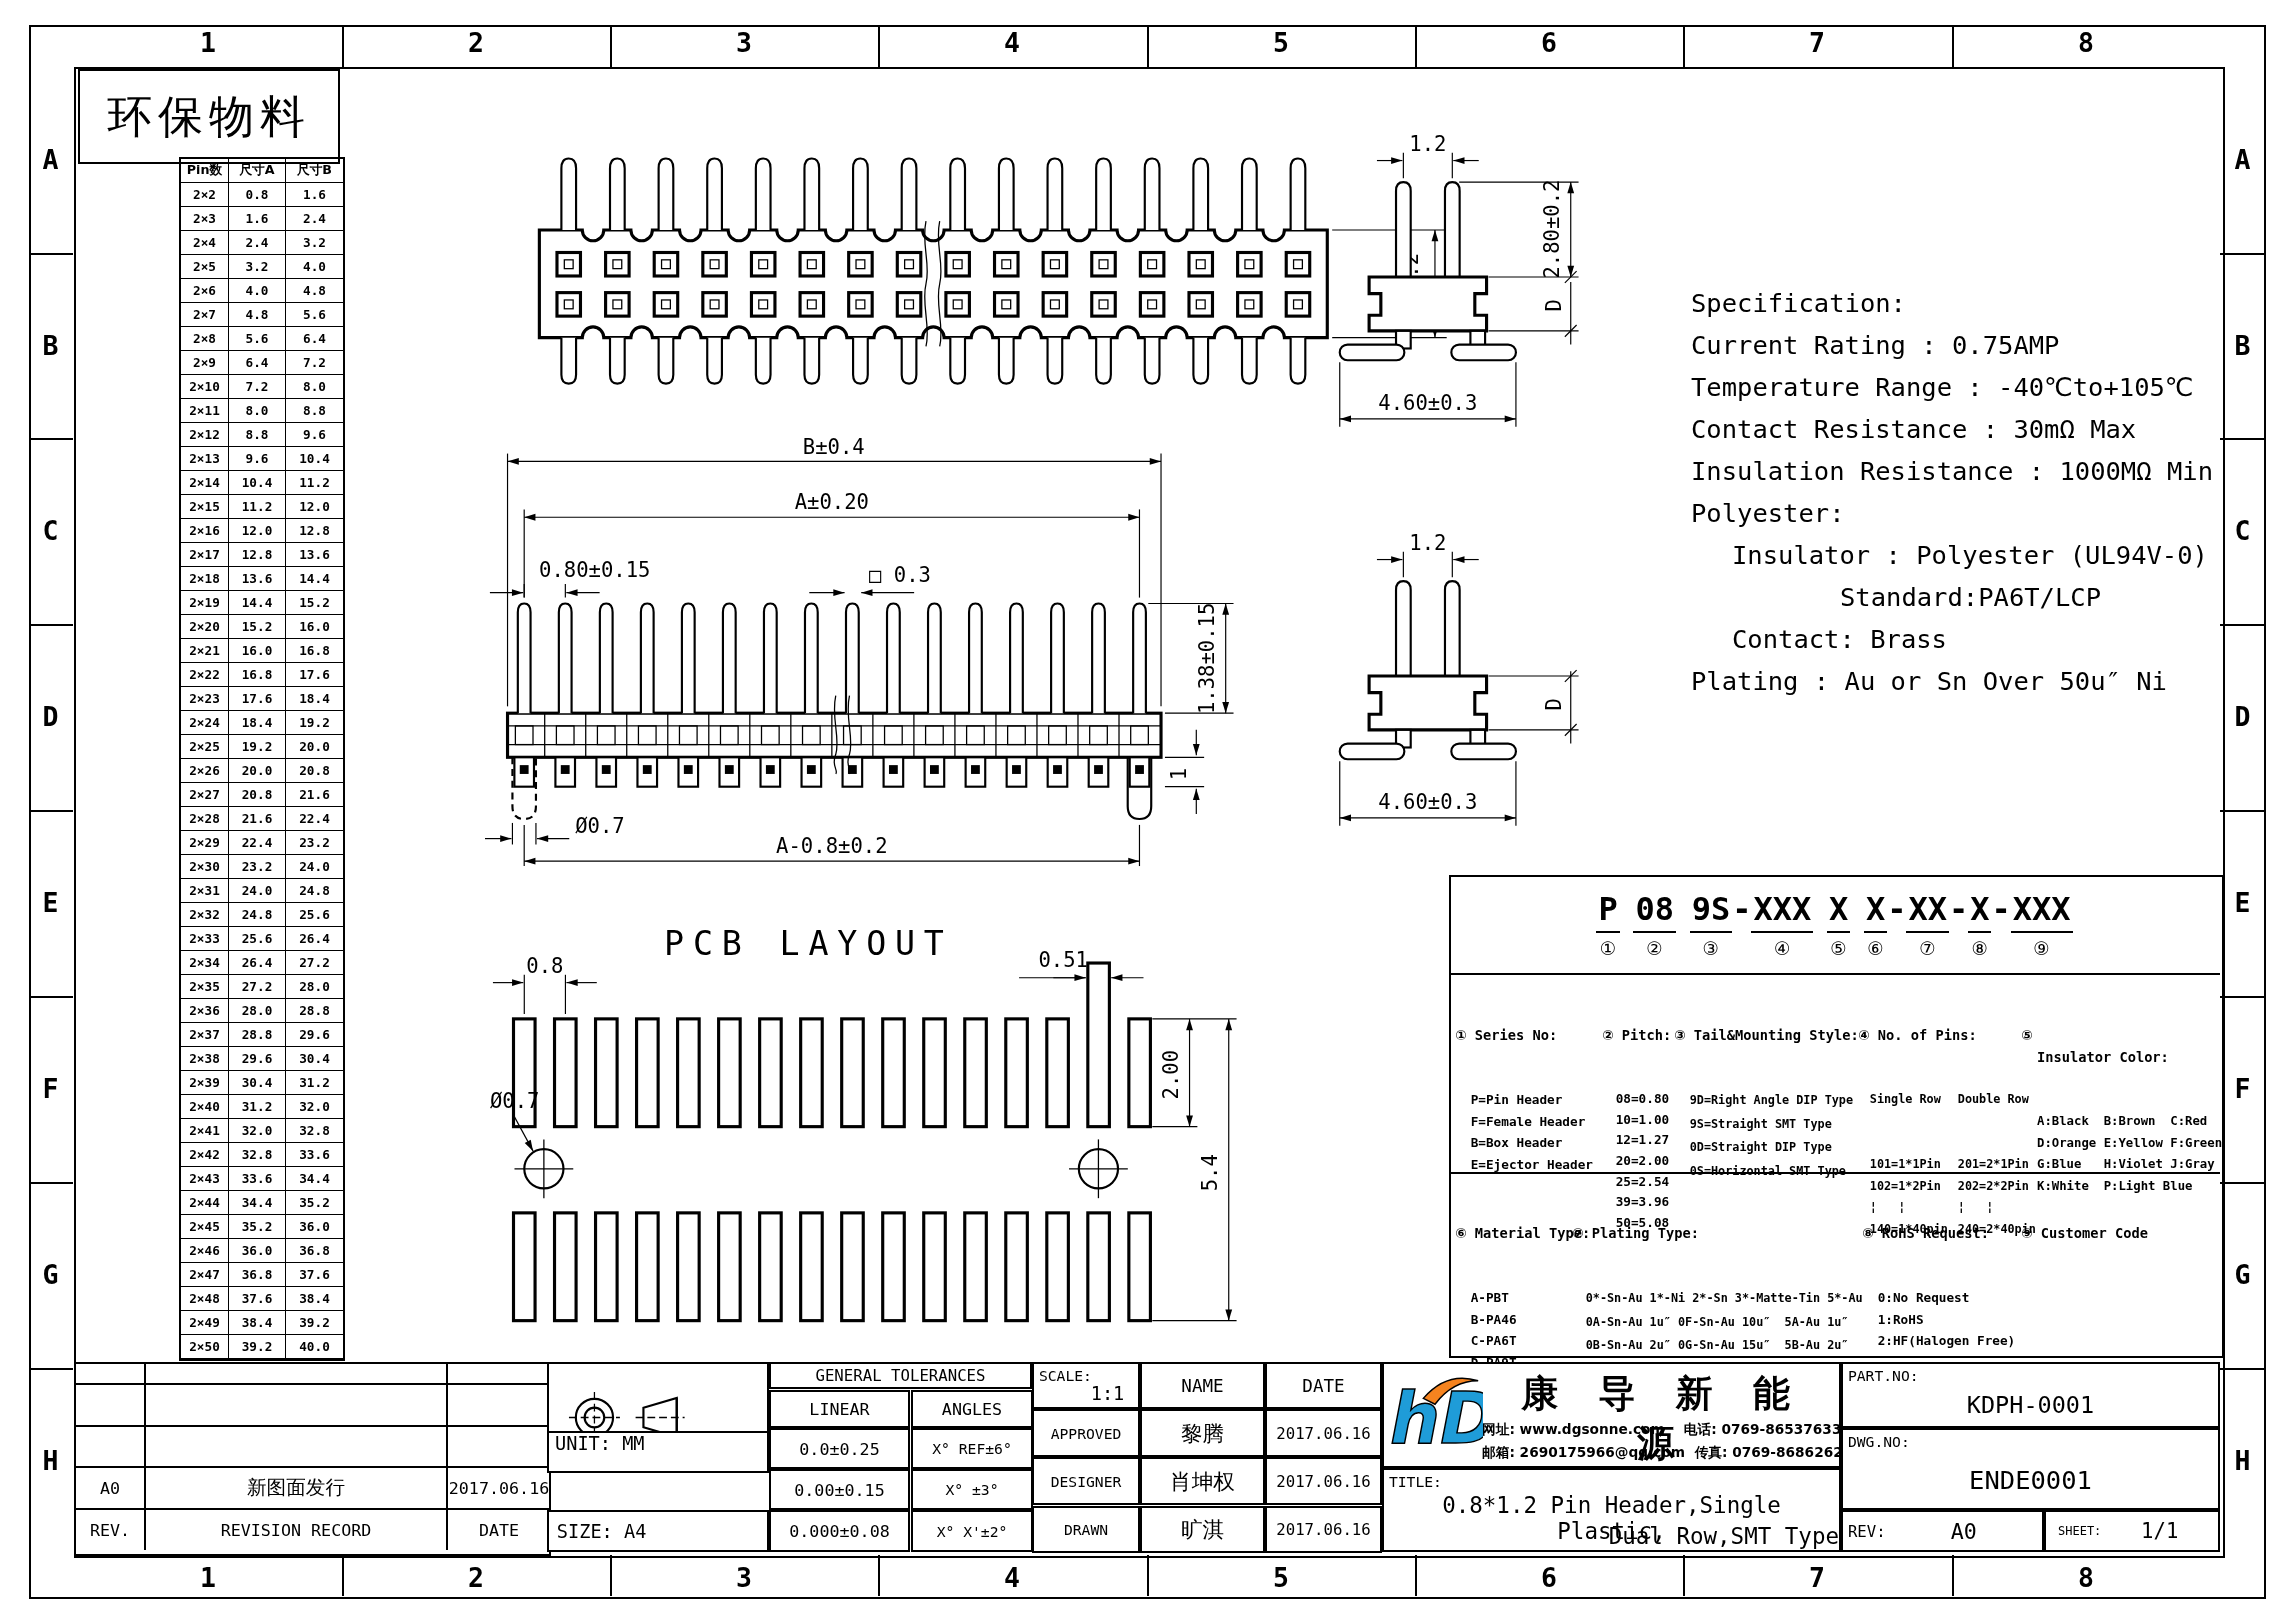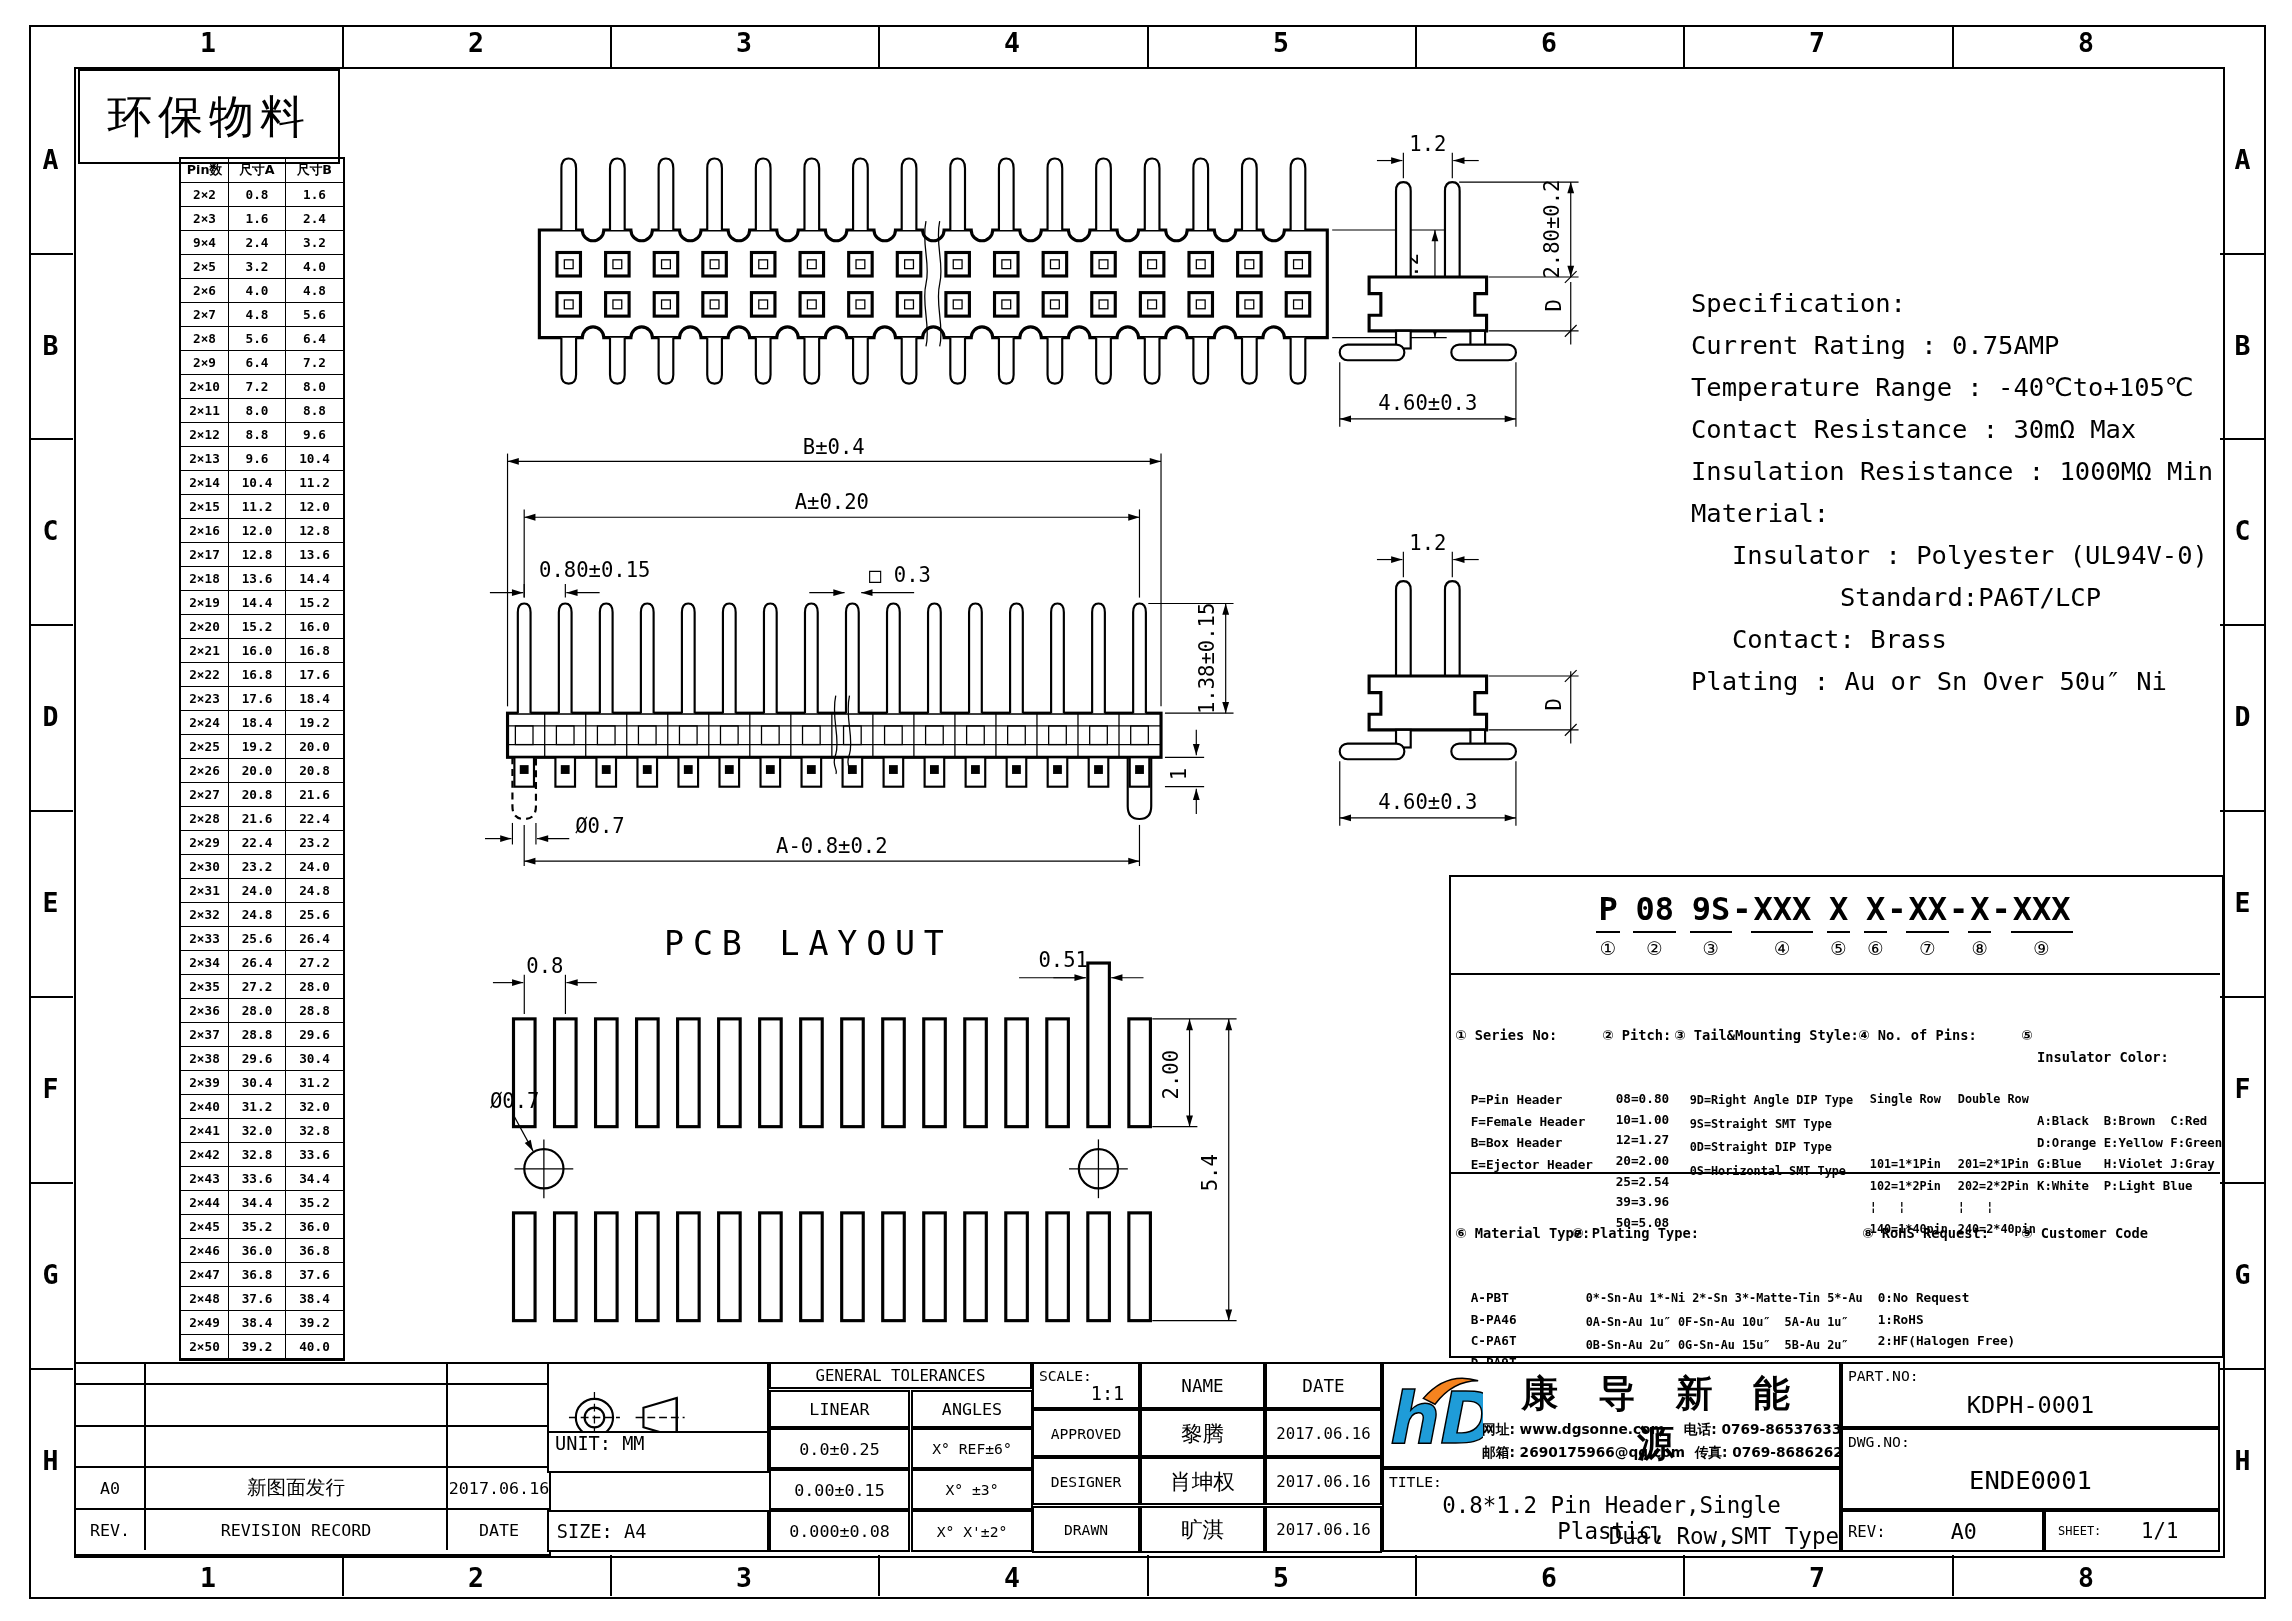--- a/index.html
+++ b/index.html
@@ -141,21 +141,21 @@
 <div id="pin-table" class="abs">
     <div class="pt-h cjk">Pin数</div>
     <div class="pt-h cjk">尺寸A</div>
     <div class="pt-h cjk">尺寸B</div>
     <div class="pt-c">2×2</div>
     <div class="pt-c">0.8</div>
     <div class="pt-c">1.6</div>
     <div class="pt-c">2×3</div>
     <div class="pt-c">1.6</div>
     <div class="pt-c">2.4</div>
-    <div class="pt-c">9×4</div>
+    <div class="pt-c">2×4</div>
     <div class="pt-c">2.4</div>
     <div class="pt-c">3.2</div>
     <div class="pt-c">2×5</div>
     <div class="pt-c">3.2</div>
     <div class="pt-c">4.0</div>
     <div class="pt-c">2×6</div>
     <div class="pt-c">4.0</div>
     <div class="pt-c">4.8</div>
     <div class="pt-c">2×7</div>
     <div class="pt-c">4.8</div>
@@ -290,21 +290,21 @@
     <div class="pt-c">39.2</div>
     <div class="pt-c">40.0</div>
   </div>
 
 <div id="spec" class="abs">
     <div class="spec-line">Specification:</div>
     <div class="spec-line">Current Rating : 0.75AMP</div>
     <div class="spec-line">Temperature Range : -40℃to+105℃</div>
     <div class="spec-line">Contact Resistance : 30mΩ Max</div>
     <div class="spec-line">Insulation Resistance : 1000MΩ Min</div>
-    <div class="spec-line">Material:</div>
+    <div class="spec-line">Polyester:</div>
     <div class="spec-line ind1">Insulator : Polyester (UL94V-0)</div>
     <div class="spec-line ind2">Standard:PA6T/LCP</div>
     <div class="spec-line ind1">Contact: Brass</div>
     <div class="spec-line">Plating : Au or Sn Over 50u″ Ni</div>
   </div>
 
 <svg class="panel" style="left:529px;top:137px;width:931px;height:323px" viewBox="0 0 950 330">
   <defs>
     <marker id="da" viewBox="0 0 12 8" markerWidth="13" markerHeight="9" refX="11.3" refY="4" orient="auto-start-reverse" markerUnits="userSpaceOnUse">
       <path d="M11.3,4 L0.7,0.8 L0.7,7.2 Z" fill="#000"></path>

